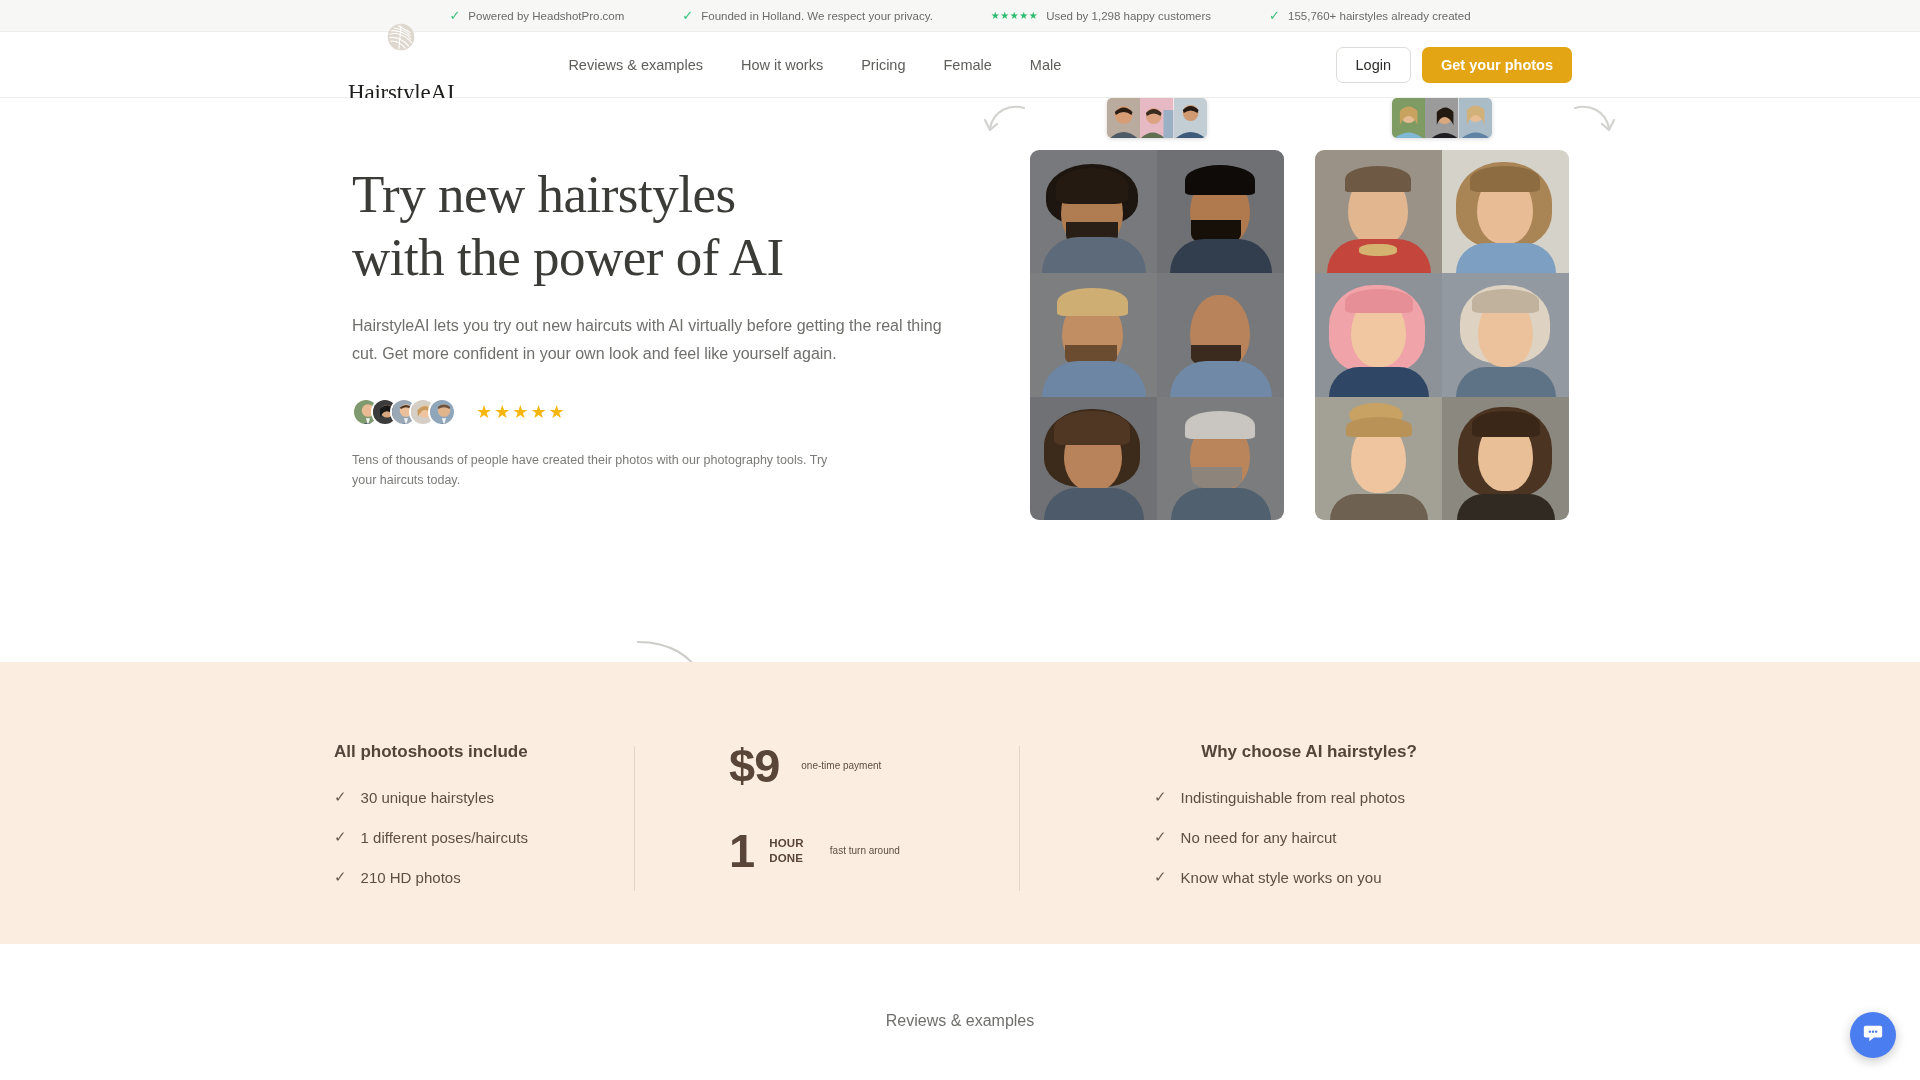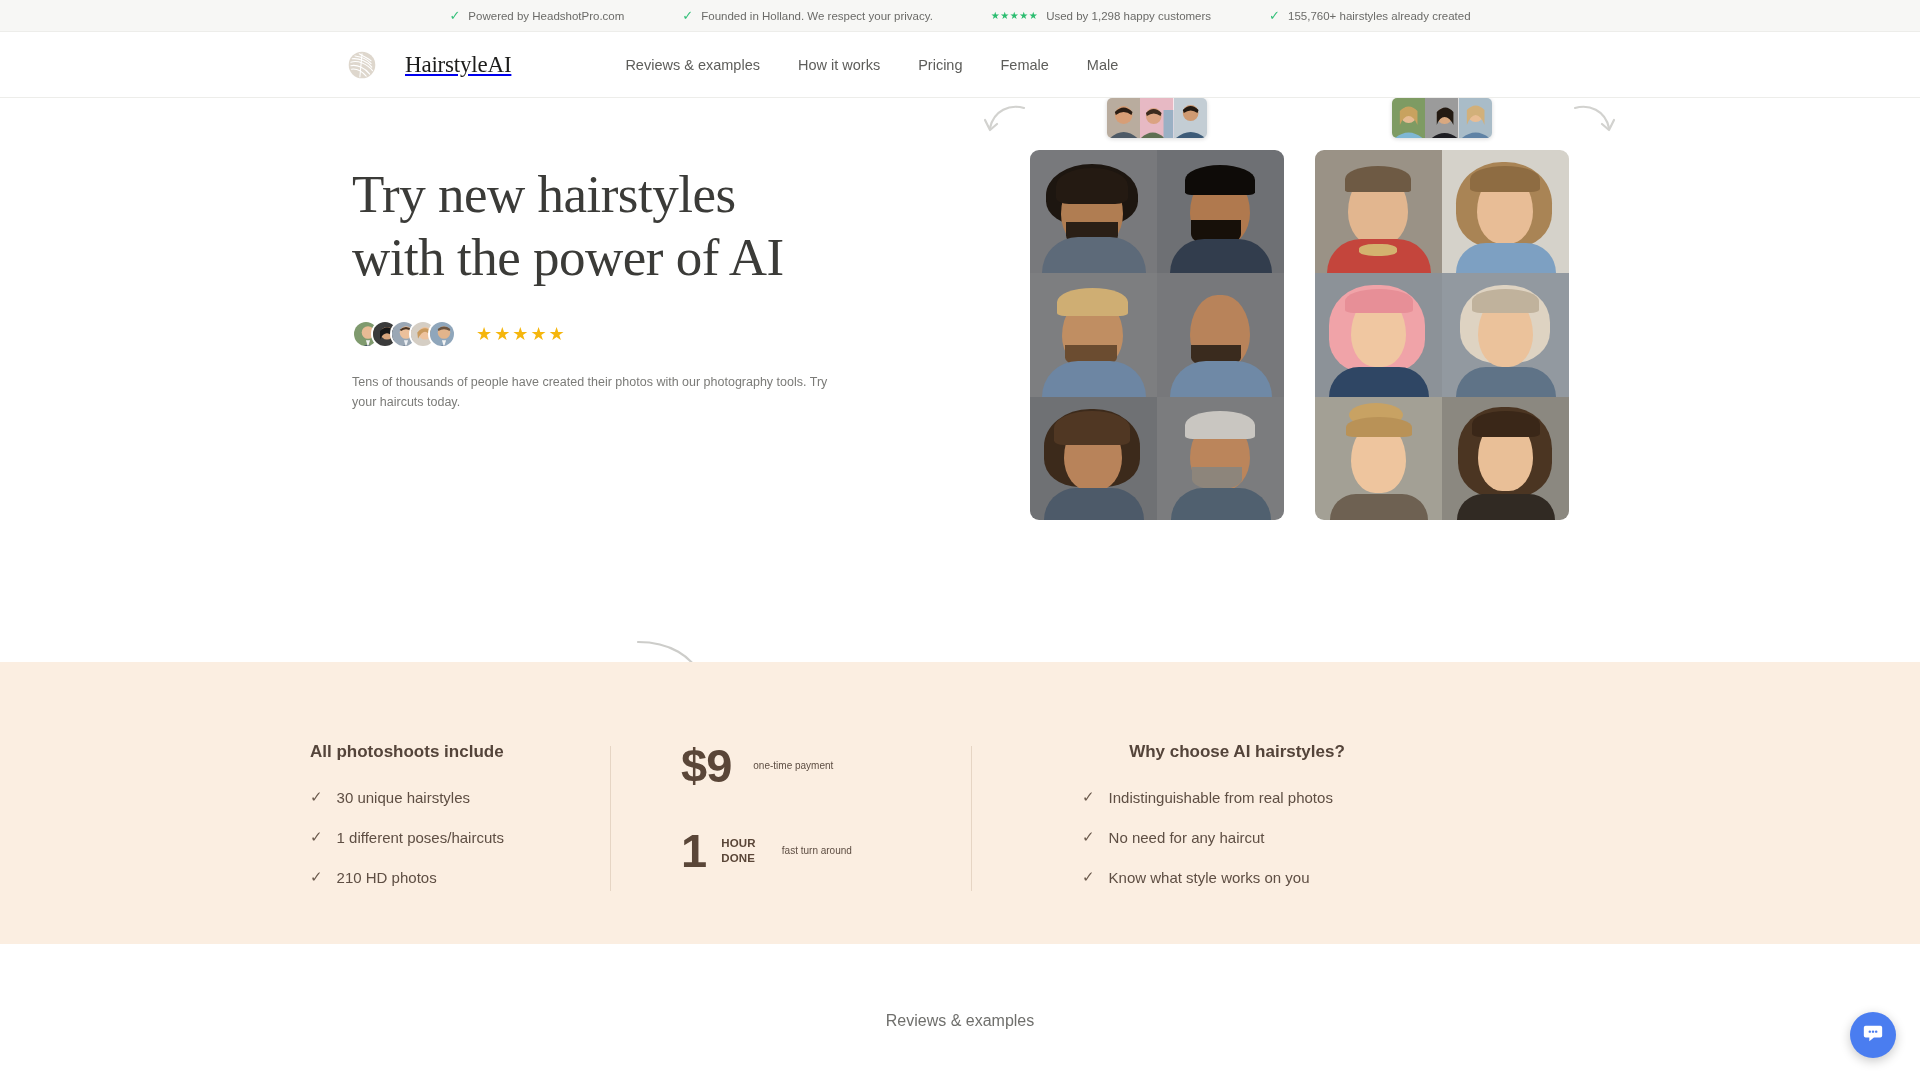--- a/index.html
+++ b/index.html
@@ -40,21 +40,21 @@
 
   
   .header {
     height: 66px;
     background: #ffffff;
     border-bottom: 1px solid #ededea;
     display: flex;
     align-items: center;
     padding: 0 0 0 348px;
   }
-  .brand { display: flex; align-items: center; gap: 29px; }
+  .brand { display: flex; align-items: center; gap: 29px; flex-direction: column; }
   .brand-mark { width: 28px; height: 28px; flex: 0 0 28px; }
   .brand-name {
     font-family: "Liberation Serif", serif;
     font-size: 23px;
     color: #1d1d1b;
     letter-spacing: -0.2px;
   }
   .nav { display: flex; align-items: center; gap: 38px; margin-left: 114px; }
   .nav a {
     font-size: 14.5px;
@@ -193,21 +193,21 @@
     background: #fbeee1;
     padding-top: 80px;
   }
   .band-inner {
     width: 1420px;
     margin: 0 auto;
     display: flex;
     align-items: flex-start;
     padding-left: 60px;
   }
-  .band-col { position: relative; }
+  .band-col { position: relative; margin-left: 24px; }
   .col-a { width: 300px; }
   .col-b { width: 360px; padding-left: 70px; }
   .col-c { width: 420px; padding-left: 110px; text-align: center; }
   .divider {
     width: 1px;
     height: 145px;
     background: #e6d5c4;
     margin-top: 4px;
   }
   .band-h {
@@ -288,29 +288,34 @@
     </span>
     <span class="brand-name">HairstyleAI</span>
   </a>
   <nav class="nav">
     <a href="#">Reviews &amp; examples</a>
     <a href="#">How it works</a>
     <a href="#">Pricing</a>
     <a href="#">Female</a>
     <a href="#">Male</a>
   </nav>
+  <div class="header-actions">
+    <button class="btn-login">Login</button>
+    <button class="btn-primary">Get your photos</button>
+  </div>
 </div>
 
 <div class="hero">
 
   <div class="hero-left">
     <h1 class="hero-h1">
       <span>Try new hairstyles</span><br>
       <span>with the power of AI</span>
     </h1>
+    <p class="hero-body">HairstyleAI lets you try out new haircuts with AI virtually before getting the real thing cut. Get more confident in your own look and feel like yourself again.</p>
 
     <div class="social-row">
       <div class="avatars">
         <span class="avatar">
           <svg viewBox="0 0 40 40" width="28" height="28">
               <rect width="40" height="40" fill="#7f9a6e"></rect>
               <circle cx="20" cy="15" r="9" fill="#e8bb95"></circle>
               <path d="M4 40 q16-14 32 0z" fill="#2f3d5c"></path>
               <path d="M17 26 l3 10 3-10z" fill="#f2f2f2"></path>
             </svg>

